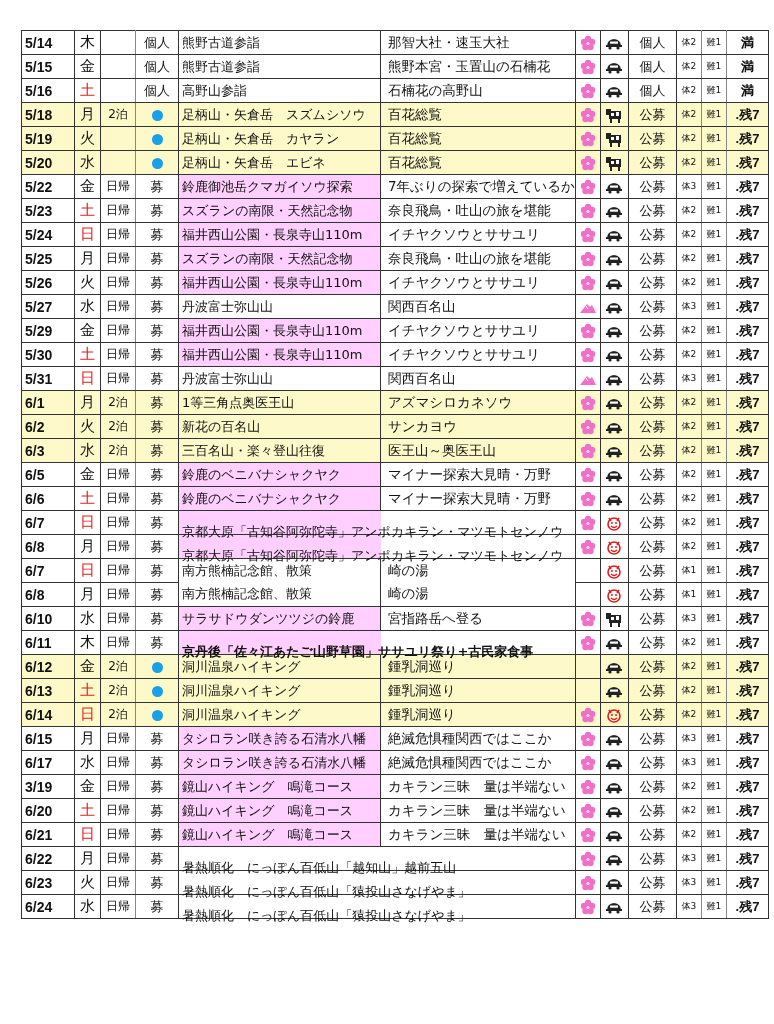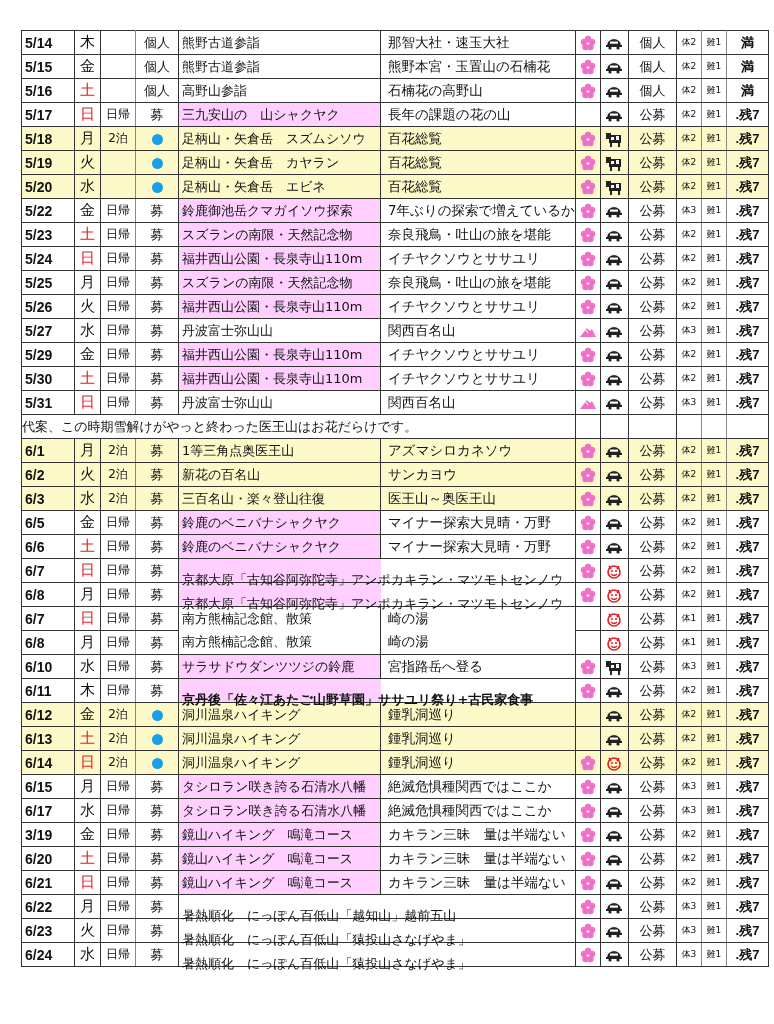--- a/index.html
+++ b/index.html
@@ -125,40 +125,20 @@
             <rect x="5" y="5.5" width="8" height="2.2" fill="#fff"></rect>
             <rect x="1" y="9" width="16" height="2" fill="#222"></rect>
             <circle cx="5" cy="12" r="1.6" fill="#222"></circle>
             <circle cx="13" cy="12" r="1.6" fill="#222"></circle>
           </svg></td>
     <td class="c-kind">個人</td>
     <td class="c-tai">体2</td>
     <td class="c-nan">難1</td>
     <td class="c-rem">満</td>
   </tr>
-      <tr>
-    <td class="c-date">5/17</td>
-    <td class="c-dow red">日</td>
-    <td class="c-type">日帰</td>
-    <td class="c-mode">募</td>
-    <td class="c-title pink">三九安山の　山シャクヤク</td>
-    <td class="c-sub">長年の課題の花の山</td>
-    <td class="c-flower"></td>
-    <td class="c-veh"><svg class="icon" width="18" height="14" viewBox="0 0 18 14">
-            <path d="M2 10 Q2 4 9 3 Q16 4 16 10 Z" fill="#222"></path>
-            <rect x="5" y="5.5" width="8" height="2.2" fill="#fff"></rect>
-            <rect x="1" y="9" width="16" height="2" fill="#222"></rect>
-            <circle cx="5" cy="12" r="1.6" fill="#222"></circle>
-            <circle cx="13" cy="12" r="1.6" fill="#222"></circle>
-          </svg></td>
-    <td class="c-kind">公募</td>
-    <td class="c-tai">体2</td>
-    <td class="c-nan">難1</td>
-    <td class="c-rem">.残7</td>
-  </tr>
       <tr class="yellow">
     <td class="c-date">5/18</td>
     <td class="c-dow">月</td>
     <td class="c-type">2泊</td>
     <td class="c-mode"><span class="dot"></span></td>
     <td class="c-title">足柄山・矢倉岳　スズムシソウ</td>
     <td class="c-sub">百花総覧</td>
     <td class="c-flower"><svg class="icon" width="16" height="16" viewBox="0 0 16 16">
             <g fill="#f070c8">
               <circle cx="8" cy="4" r="3.2"></circle>
@@ -484,29 +464,20 @@
             <rect x="5" y="5.5" width="8" height="2.2" fill="#fff"></rect>
             <rect x="1" y="9" width="16" height="2" fill="#222"></rect>
             <circle cx="5" cy="12" r="1.6" fill="#222"></circle>
             <circle cx="13" cy="12" r="1.6" fill="#222"></circle>
           </svg></td>
     <td class="c-kind">公募</td>
     <td class="c-tai">体3</td>
     <td class="c-nan">難1</td>
     <td class="c-rem">.残7</td>
   </tr>
-      <tr class="note">
-        <td colspan="6">代案、この時期雪解けがやっと終わった医王山はお花だらけです。</td>
-        <td></td>
-        <td></td>
-        <td></td>
-        <td class="c-tai"></td>
-        <td class="c-nan"></td>
-        <td></td>
-      </tr>
       <tr class="yellow">
     <td class="c-date">6/1</td>
     <td class="c-dow">月</td>
     <td class="c-type">2泊</td>
     <td class="c-mode">募</td>
     <td class="c-title">1等三角点奥医王山</td>
     <td class="c-sub">アズマシロカネソウ</td>
     <td class="c-flower"><svg class="icon" width="16" height="16" viewBox="0 0 16 16">
             <g fill="#f070c8">
               <circle cx="8" cy="4" r="3.2"></circle>

